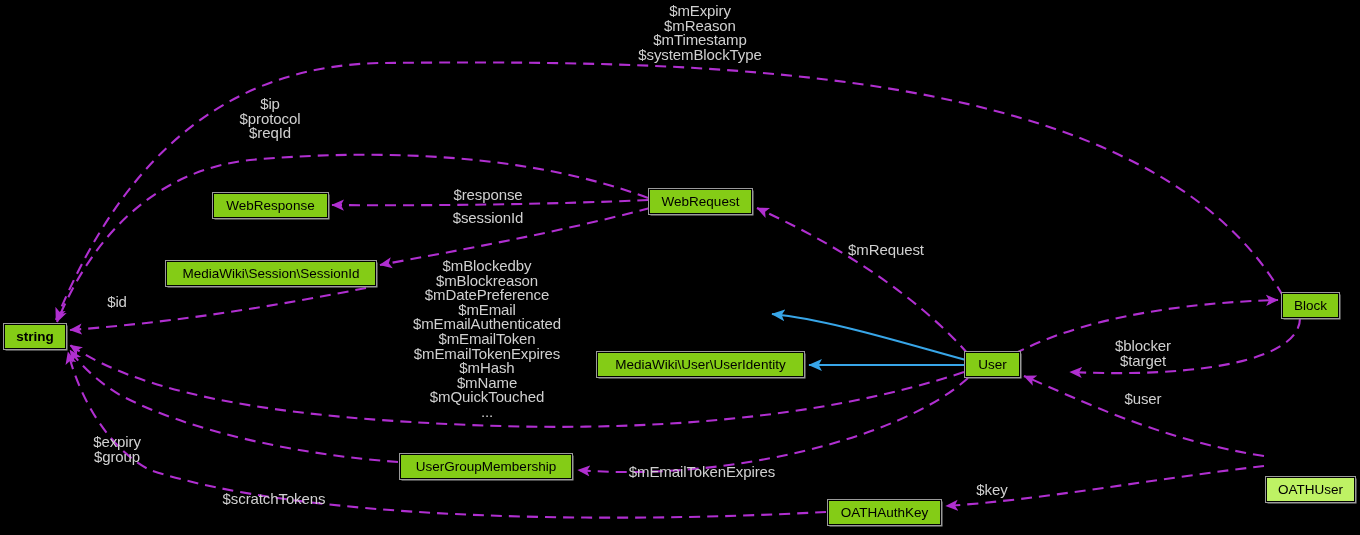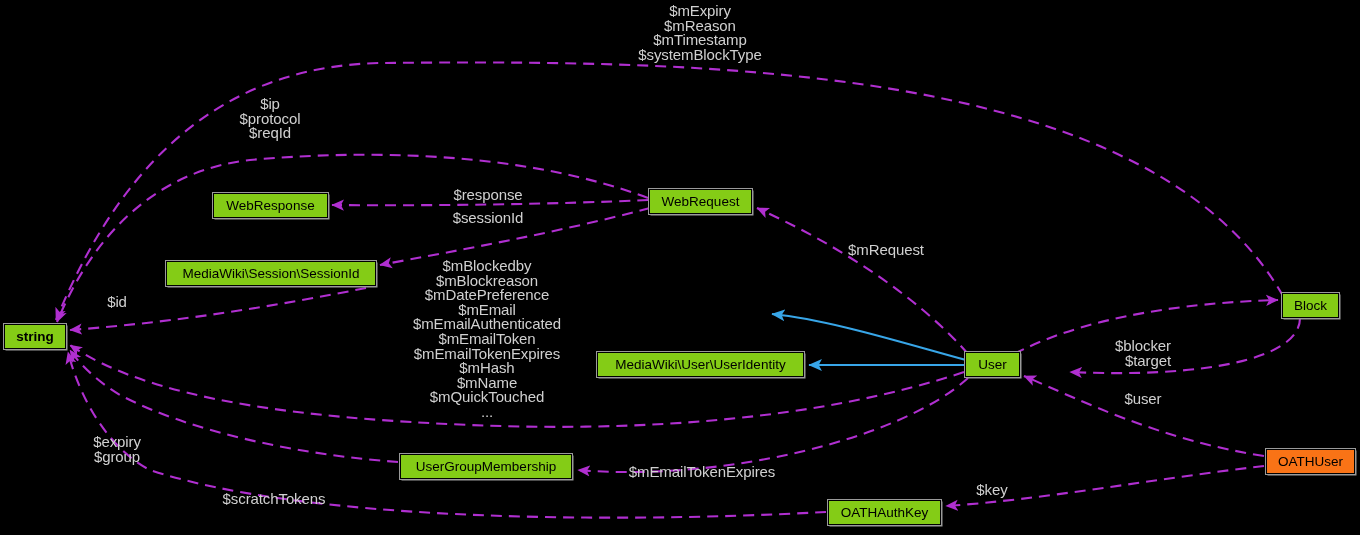--- a/index.html
+++ b/index.html
@@ -18,21 +18,21 @@
     border:1px solid #000;
     box-shadow:1.5px 1.5px 0 0 #9a9a9a, 0 0 0 1px #9a9a9a;
     color:#000;
     font-size:13.5px;
     line-height:1;
     display:flex;align-items:center;justify-content:center;
     white-space:nowrap;
     padding:0 7px;
     height:25px;
   }
-  .node.hl{background:#f97316;}
+  .node.hl{background:#bef264;margin-top:28px;}
   .edge-label{
     position:absolute;
     color:#d0d0d0;
     font-size:15px;
     font-weight:normal;
     line-height:14.6px;
     text-align:center;
     white-space:pre;
     letter-spacing:-0.1px;
   }
@@ -153,21 +153,21 @@
 $mHash
 $mName
 $mQuickTouched
 ...</div>
 
   <div class="edge-label" style="left:117px;top:295px;transform:translateX(-50%);">$id</div>
 
   <div class="edge-label" style="left:886px;top:243px;transform:translateX(-50%);">$mRequest</div>
 
 
-  <div class="edge-label" style="left:1143px;top:339px;transform:translateX(-50%);text-align:right;">$blocker
+  <div class="edge-label" style="left:1143px;top:339px;transform:translateX(-50%);">$blocker
 $target</div>
 
   <div class="edge-label" style="left:1143px;top:392px;transform:translateX(-50%);">$user</div>
 
   <div class="edge-label" style="left:117px;top:435px;transform:translateX(-50%);">$expiry
 $group</div>
 
   <div class="edge-label" style="left:702px;top:465px;transform:translateX(-50%);">$mEmailTokenExpires</div>
 
   <div class="edge-label" style="left:992px;top:483px;transform:translateX(-50%);">$key</div>

